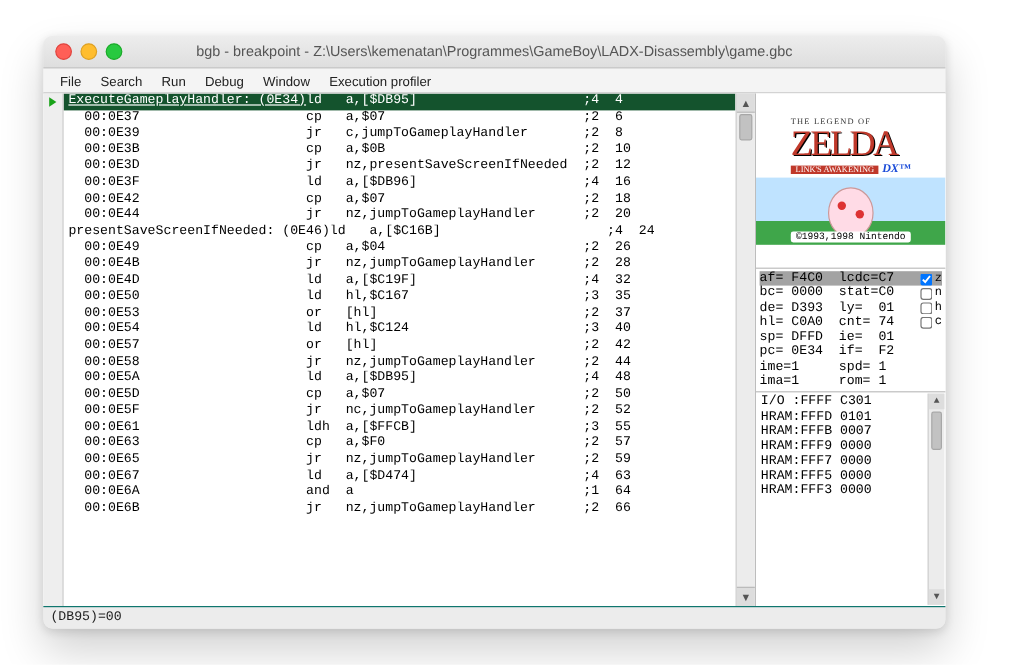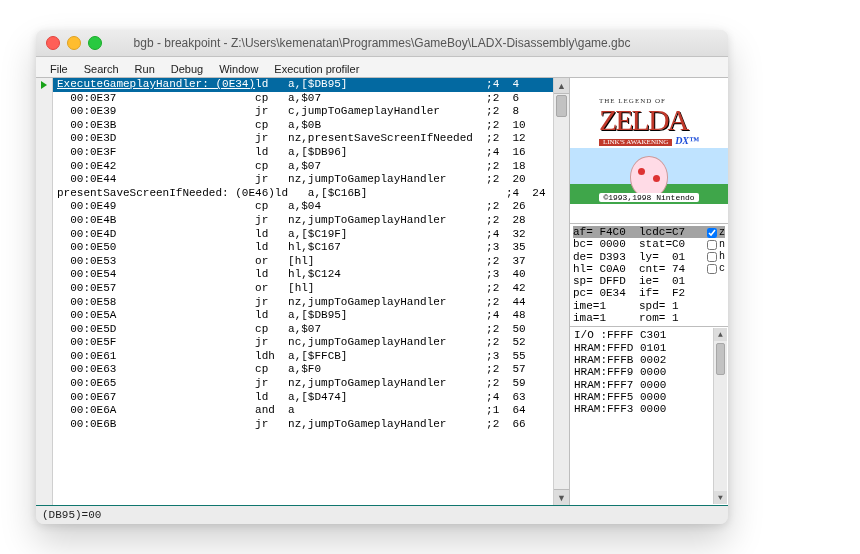--- a/index.html
+++ b/index.html
@@ -1,34 +1,34 @@
 <!DOCTYPE html>
 <html><head>
 <meta charset="utf-8">
 <style>
   html,body{margin:0;padding:0;background:#fff;font-family:sans-serif}
   .wrap{width:860px;height:554px;position:relative;padding:30px 36px;box-sizing:border-box}
-  .window{width:692px;height:494px;background:#ececec;border-radius:8px;box-shadow:0 18px 36px rgba(0,0,0,.18),0 2px 8px rgba(0,0,0,.12);display:flex;flex-direction:column;overflow:hidden}
+  .window{width:752px;height:494px;background:#ececec;border-radius:8px;box-shadow:0 18px 36px rgba(0,0,0,.18),0 2px 8px rgba(0,0,0,.12);display:flex;flex-direction:column;overflow:hidden}
   .titlebar{height:26px;background:linear-gradient(#ededed,#dedede);border-bottom:1px solid #c2c2c2;display:flex;align-items:center;position:relative}
   .traffic{display:flex;gap:7px;margin-left:10px}
   .tl{width:12px;height:12px;border-radius:50%}
   .tl.r{background:#ff5f57;border:1px solid #e0443e}
   .tl.y{background:#ffbd2e;border:1px solid #dea123}
   .tl.g{background:#28c940;border:1px solid #1aab29}
   .title{position:absolute;left:0;right:0;text-align:center;font-size:12px;color:#555;pointer-events:none}
   .menubar{height:20px;background:#f4f4f4;border-bottom:1px solid #bdbdbd;display:flex;align-items:flex-end;font-size:11px;color:#222;padding-left:6px}
   .menu-item{padding:2px 8px}
   .content{flex:1;display:flex;background:#fff;min-height:0}
   .disasm{flex:1;display:flex;min-width:0;border-right:1px solid #bdbdbd}
   .gutter{width:16px;background:#eee;border-right:1px solid #cfcfcf}
   .gutter-row{height:13.6px;display:flex;align-items:center;justify-content:center}
   .bp-arrow{width:0;height:0;border-left:6px solid #18a218;border-top:4px solid transparent;border-bottom:4px solid transparent}
   .lines{flex:1;font-family:"Courier New",monospace;font-size:11px;line-height:13.6px;white-space:pre;color:#000;overflow:hidden}
   .drow{height:13.6px;padding-left:4px;overflow:hidden;text-overflow:clip}
-  .drow.sel{background:#0369a1;color:#fff}
+  .drow.sel{background:#14532d;color:#fff}
   .drow.sel .lbl{text-decoration:underline}
   .drow .lbl{color:inherit}
   .vscroll{width:15px;background:#ececec;border-left:1px solid #cfcfcf;position:relative}
   .vscroll .btn{position:absolute;left:0;right:0;height:15px;background:#ddd;display:flex;align-items:center;justify-content:center;font-size:9px;color:#555}
   .vscroll .btn.up{top:0;border-bottom:1px solid #bbb}
   .vscroll .btn.down{bottom:0;border-top:1px solid #bbb}
   .vscroll .thumb{position:absolute;left:2px;right:2px;background:#c2c2c2;border:1px solid #a7a7a7;border-radius:2px}
   .side{width:158px;display:flex;flex-direction:column;font-family:"Courier New",monospace;font-size:11px;color:#000;background:#fff}
   .preview{height:145px;background:#fff;border-bottom:1px solid #bdbdbd;display:flex;flex-direction:column;align-items:center;justify-content:center;gap:2px;overflow:hidden}
   .logo{font-family:Georgia,serif;color:#c0392b;line-height:1;text-align:left}
@@ -146,21 +146,21 @@
               <label><input type="checkbox" checked="" style="">z</label>
               <label><input type="checkbox" style="">n</label>
               <label><input type="checkbox" style="">h</label>
               <label><input type="checkbox" style="">c</label>
             </div>
         </div>
 
         <div class="mem" id="mem">
           <div class="mrow">I/O :FFFF C301</div>
             <div class="mrow">HRAM:FFFD 0101</div>
-            <div class="mrow">HRAM:FFFB 0002</div>
+            <div class="mrow">HRAM:FFFB 0007</div>
             <div class="mrow">HRAM:FFF9 0000</div>
             <div class="mrow">HRAM:FFF7 0000</div>
             <div class="mrow">HRAM:FFF5 0000</div>
             <div class="mrow">HRAM:FFF3 0000</div>
             <div class="sb">
             <div class="btn up">▲</div>
             <div class="thumb"></div>
             <div class="btn down">▼</div>
           </div>
         </div>

